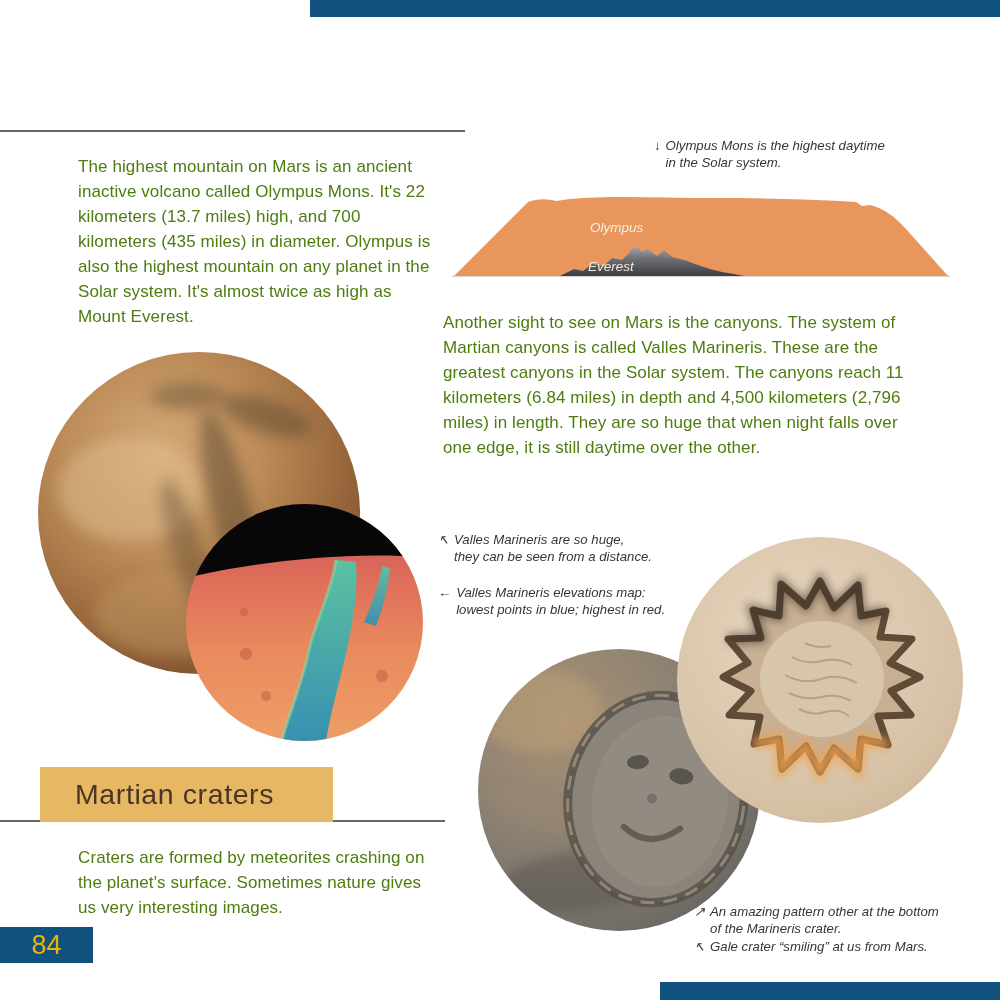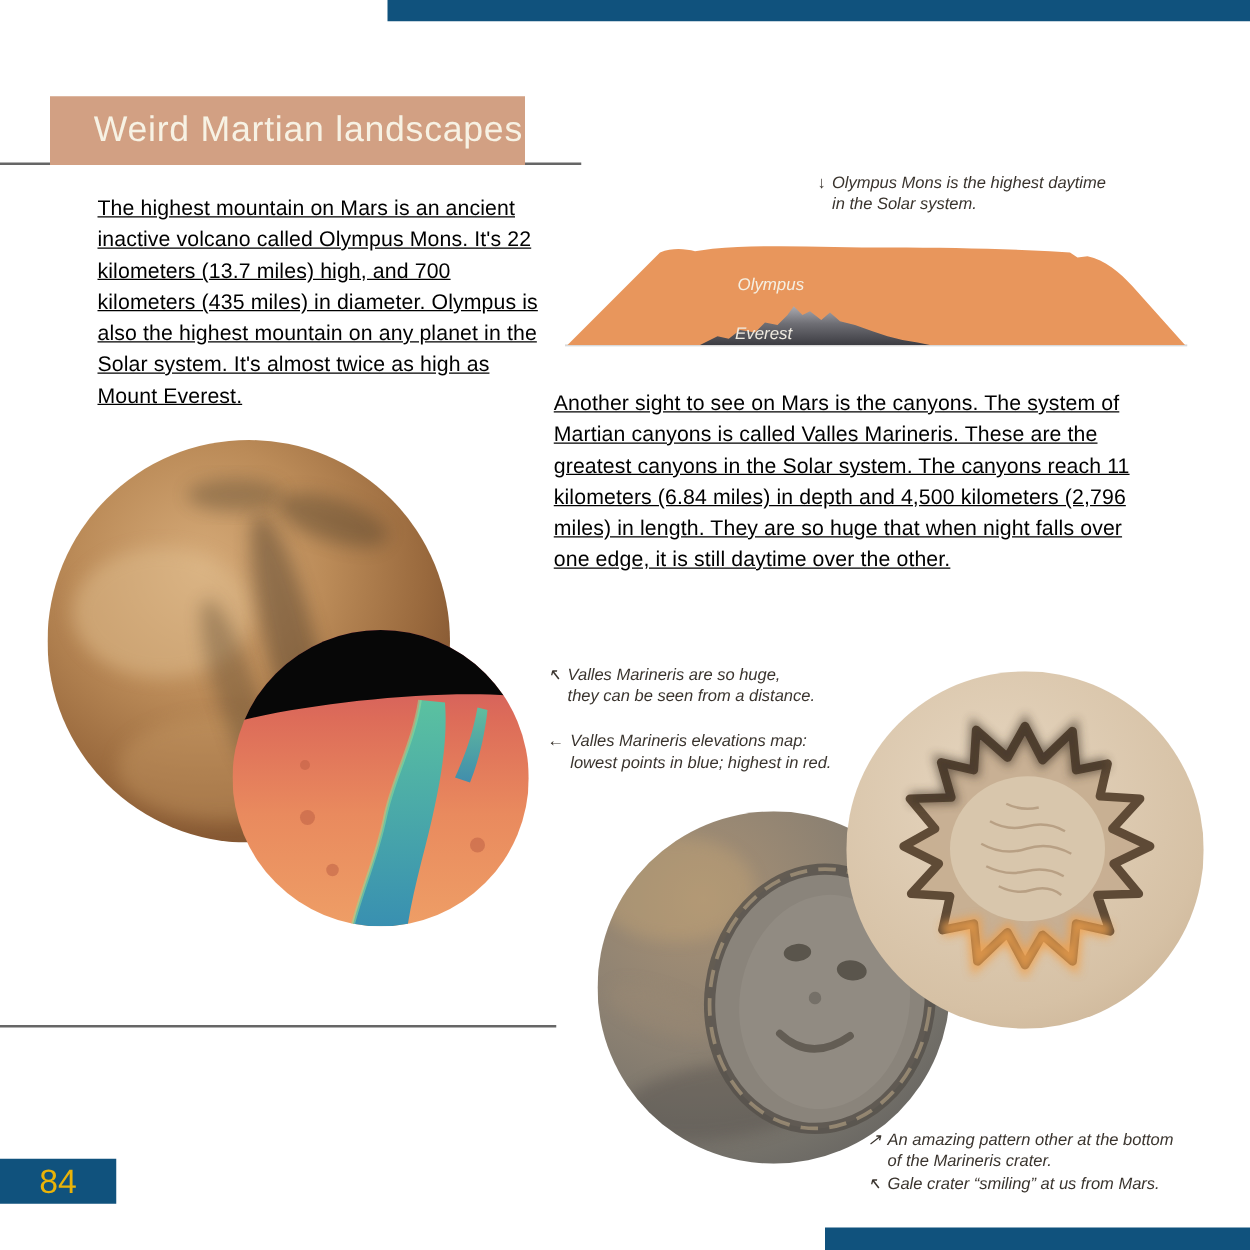--- a/index.html
+++ b/index.html
@@ -17,21 +17,21 @@
   .title-box{height:55px;display:flex;align-items:center;z-index:3;}
   .title-box .t{font-size:28.5px;font-weight:300;letter-spacing:.6px;}
   .title1{left:40px;top:77px;width:380px;background:#D2A083;}
   .title1 .t{color:#F7F2E4;padding-left:35px;}
   .title2{left:40px;top:767px;width:293px;background:#E6B863;}
   .title2 .t{color:#4A3626;padding-left:35px;}
   .rule{height:2px;background:#666666;z-index:1;}
   .rule1{left:0;top:130px;width:465px;}
   .rule2{left:0;top:820px;width:445px;}
   
-  .para{font-size:17px;line-height:25px;color:#000000;letter-spacing:.1px;text-decoration:underline;}
+  .para{font-size:17px;line-height:25px;color:#4d7c0f;letter-spacing:.1px;}
   .para1{left:78px;top:154px;width:356px;}
   .para2{left:443px;top:310px;width:486px;}
   .para3{left:78px;top:845px;width:356px;}
   
   .cap{display:flex;gap:5px;font-size:13.2px;line-height:17px;font-style:italic;color:#3A342E;z-index:6;}
   .cap .arr{flex:0 0 auto;}
   .cap-diagram{left:654px;top:137px;}
   .cap-c1{left:438px;top:531px;}
   .cap-c2{left:438px;top:584px;}
   .cap-c3{left:694px;top:903px;}
@@ -47,23 +47,20 @@
     display:flex;align-items:center;justify-content:center;font-size:27px;z-index:4;}
 </style>
 </head>
 <body>
 
 <div class="page">
 
   <div class="abs top-bar"></div>
 
 
-  <div class="abs title-box title1">
-    <span class="t">Weird Martian landscapes</span>
-  </div>
   <div class="abs rule rule1"></div>
 
   <div class="abs para para1">The highest mountain on Mars is an ancient inactive volcano called Olympus Mons. It's 22 kilometers (13.7 miles) high, and 700 kilometers (435 miles) in diameter. Olympus is also the highest mountain on any planet in the Solar system. It's almost twice as high as Mount Everest.</div>
 
   <div class="abs cap cap-diagram">
     <span class="arr">↓</span>
     <span>
       <span>Olympus Mons is the highest daytime</span><br>
       <span>in the Solar system.</span>
     </span>
@@ -219,22 +216,26 @@
       <g stroke="#B59C80" stroke-width="2" fill="none" opacity="0.9">
         <path d="M115,120 q14,8 30,4 q16,-4 30,4"></path>
         <path d="M108,138 q18,10 36,4 q18,-6 36,4"></path>
         <path d="M112,156 q16,8 32,4 q16,-4 30,4"></path>
         <path d="M122,172 q14,7 26,3 q14,-4 24,4"></path>
         <path d="M128,106 q12,6 26,3"></path>
       </g>
     </g>
   </svg>
 
+  <div class="abs title-box title2">
+    <span class="t">Martian craters</span>
+  </div>
   <div class="abs rule rule2"></div>
 
+  <div class="abs para para3">Craters are formed by meteorites crashing on the planet's surface. Sometimes nature gives us very interesting images.</div>
 
   <div class="abs cap cap-c3">
     <span class="arr">↗</span>
     <span>
       <span>An amazing pattern other at the bottom</span><br>
       <span>of the Marineris crater.</span>
     </span>
   </div>
   <div class="abs cap cap-c4">
     <span class="arr">↖</span>

